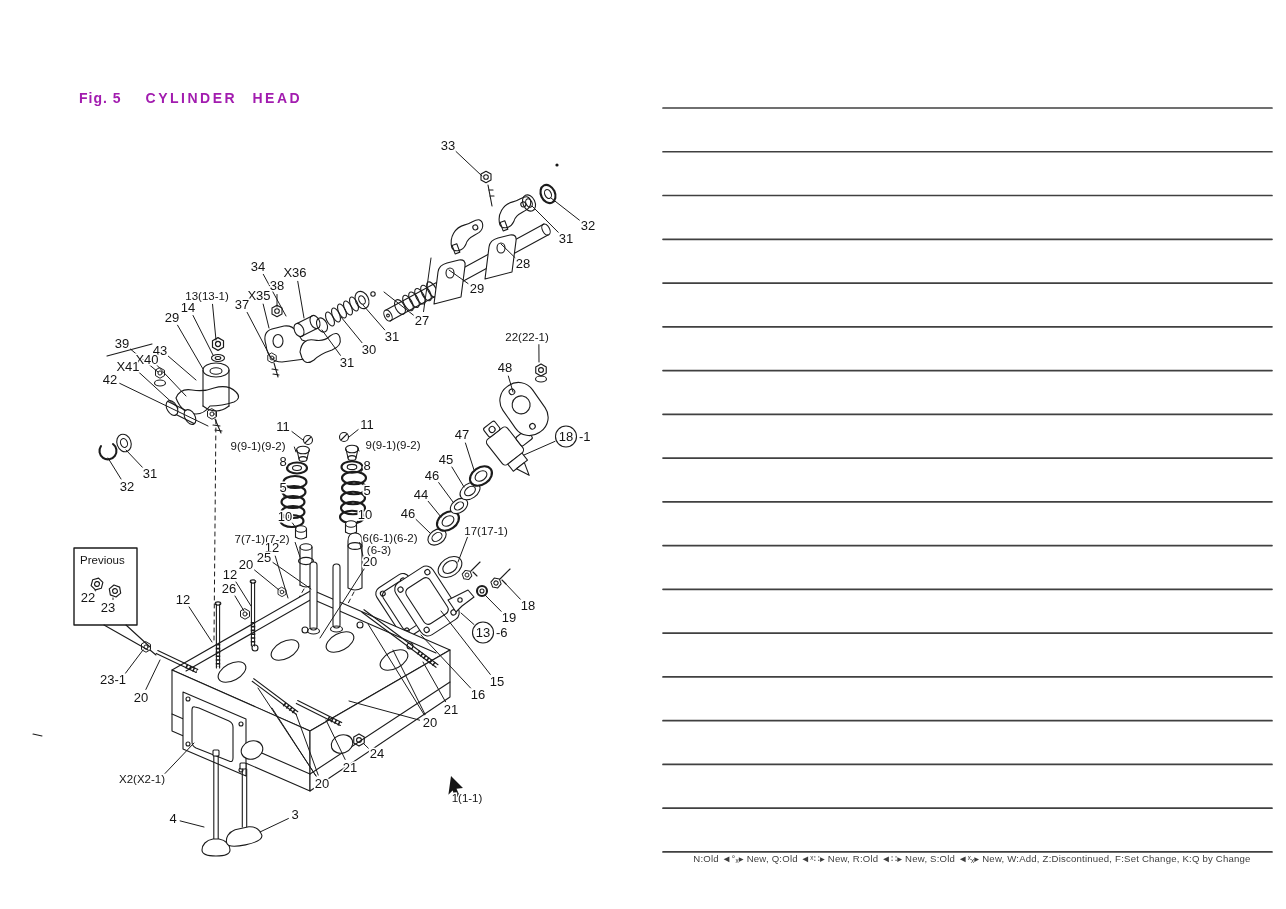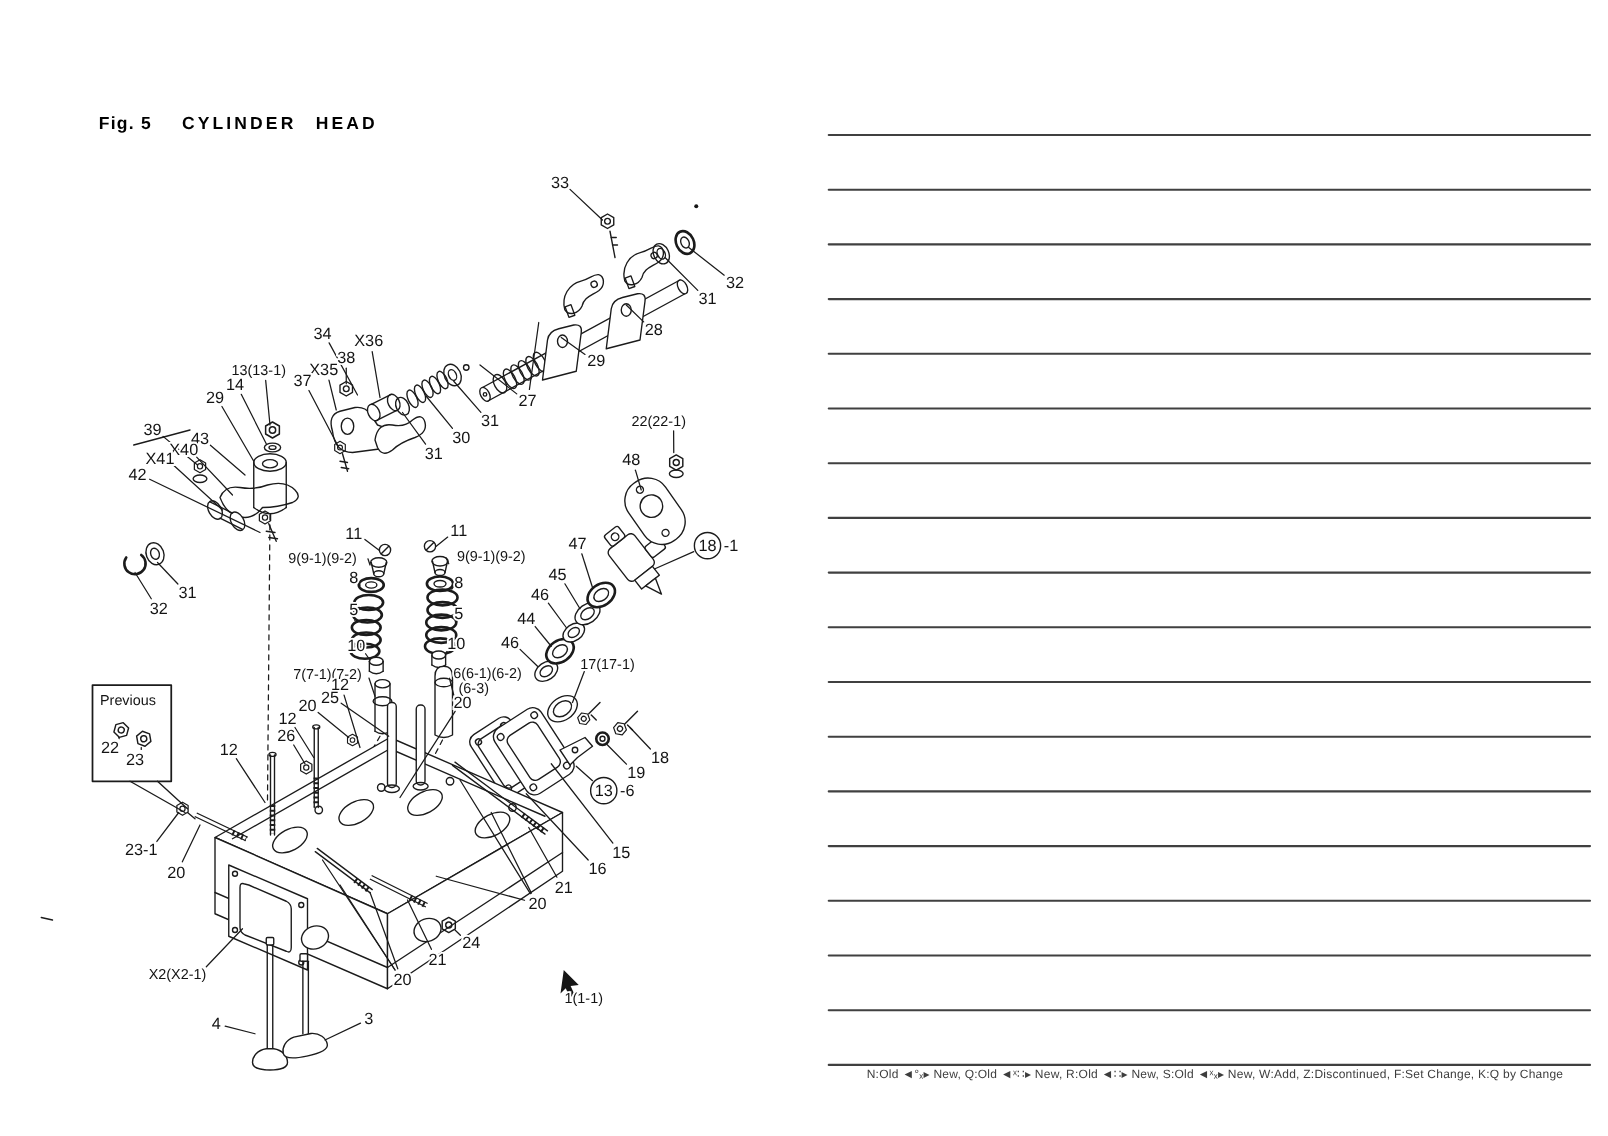--- a/index.html
+++ b/index.html
@@ -1,19 +1,19 @@
 <!DOCTYPE html>
 <html><head>
 <meta charset="utf-8">
 <style>
   html,body{margin:0;padding:0;background:#fff;}
   .page{position:relative;width:1286px;height:909px;background:#fff;overflow:hidden;
         font-family:"Liberation Sans",sans-serif;color:#1b1b1b;}
   .title{position:absolute;left:62px;top:90px;font-size:14px;font-weight:bold;
-         color:#000000;white-space:nowrap;padding-left:17px;}
+         color:#a21caf;white-space:nowrap;padding-left:17px;}
   .title .fig{margin-right:24px;letter-spacing:1px;}
   .title .name{letter-spacing:2.5px;word-spacing:9px;}
   svg{position:absolute;left:0;top:0;}
   svg *{vector-effect:none;}
   .ink, svg path, svg line, svg ellipse, svg circle, svg rect, svg polygon, svg polyline{
     stroke:#1b1b1b;stroke-width:1.1;fill:none;stroke-linecap:round;stroke-linejoin:round;}
   .wf{fill:#fff;}
   .dk{stroke-width:2.1;}
   .thread{stroke-width:4.4;stroke-dasharray:1.6 2.2;stroke-linecap:butt;}
   .dash{stroke-dasharray:4 4;stroke-width:1;}

